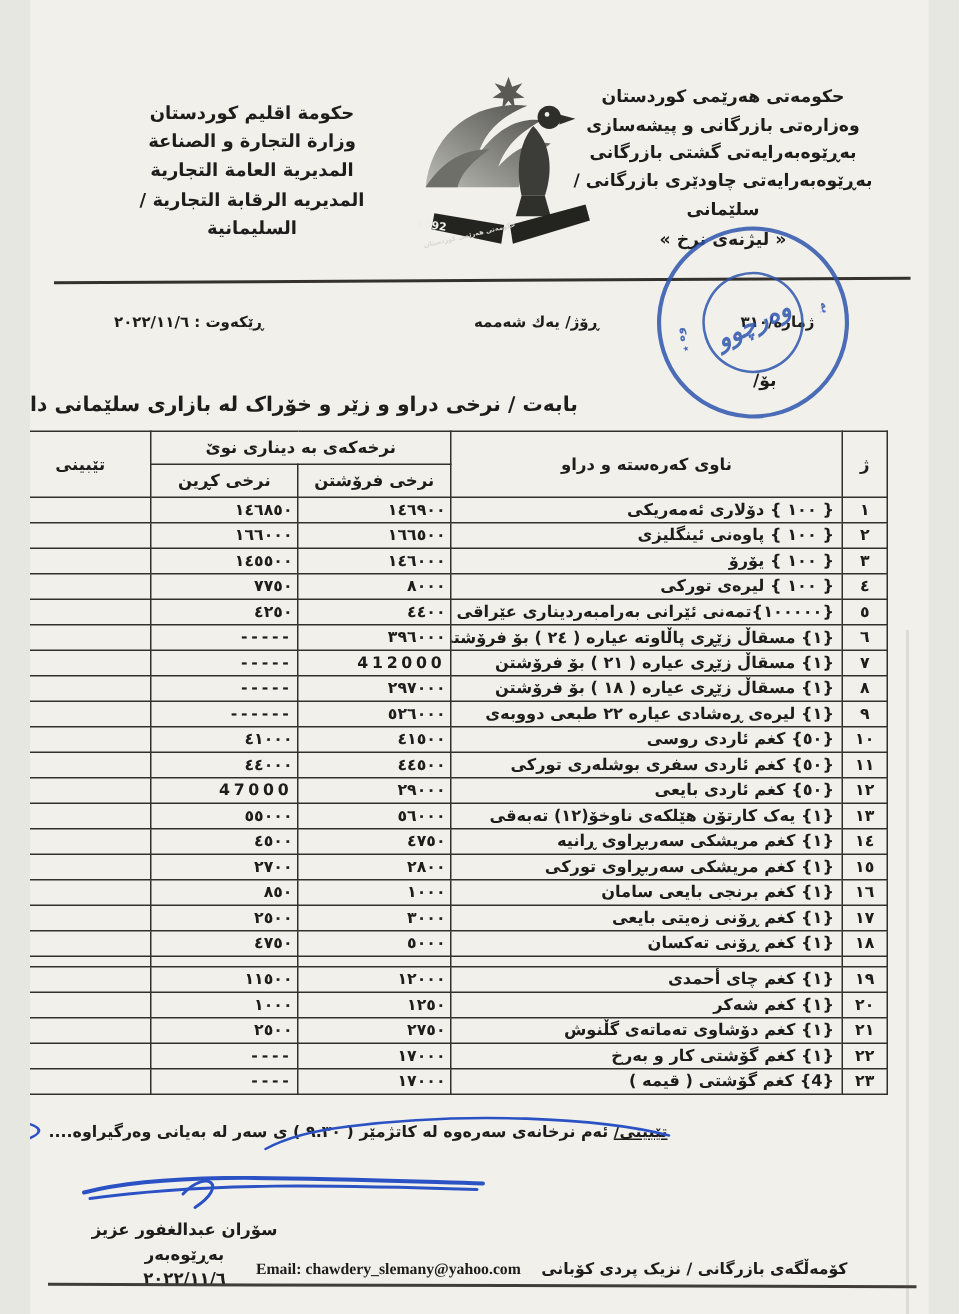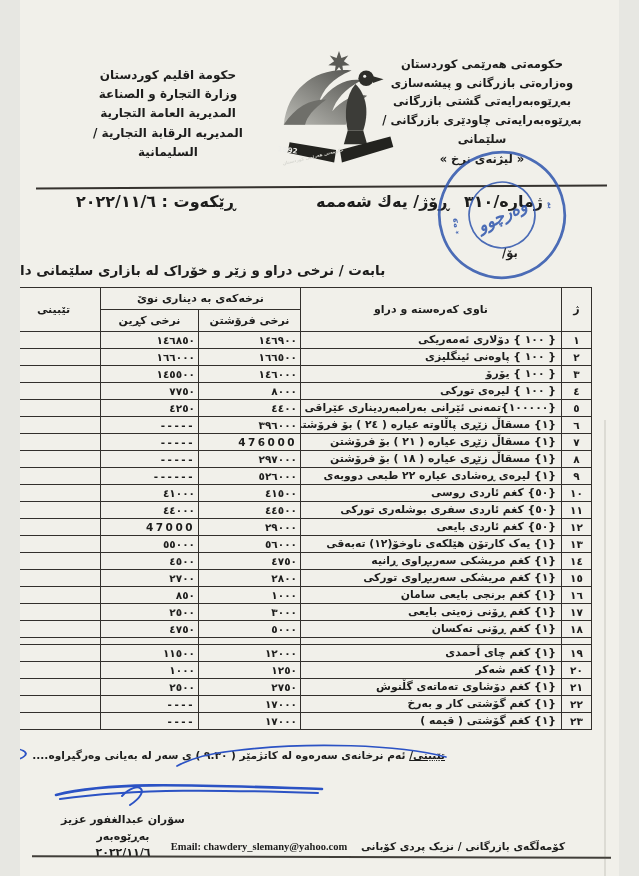--- a/index.html
+++ b/index.html
@@ -16,21 +16,21 @@
     background:rgba(90,90,80,.14); pointer-events:none;}
   
   .hdr-block{position:absolute; text-align:center; font-size:11.5px; line-height:1.62;}
   .hdr-right{top:55px; right:22px; width:230px;}
   .hdr-left{top:66px; left:48px; width:200px; font-size:12px; line-height:1.6;}
   .hdr-right .hline:last-child{margin-top:2px; letter-spacing:1px;}
   .emblem{position:absolute; top:48px; left:256px; width:126px; height:138px;}
   .rule-top{position:absolute; top:186px; left:16px; right:12px; height:2.4px;
     background:#35322e; transform:rotate(-0.3deg);}
   
-  .meta{position:absolute; top:192px; font-size:16px; white-space:nowrap;}
+  .meta{position:absolute; top:210px; font-size:10px; white-space:nowrap;}
   .meta-number{right:76px;}
   .meta-day{left:296px;}
   .meta-date{left:56px;}
   .to-label{position:absolute; top:246px; left:482px; font-size:11.5px;}
   
   .stamp{position:absolute; top:146px; left:413px; width:138px; height:138px;
     opacity:.85; transform:rotate(-18deg); pointer-events:none;}
   
   .doc-title{position:absolute; top:262px; left:0; right:0; text-align:left;
     font-size:13.5px; letter-spacing:.2px;}
@@ -205,21 +205,21 @@
           <td class="c-no">٦</td>
           <td class="c-name">{١} مسقاڵ زێڕی پاڵاوتە عیارە ( ٢٤ ) بۆ فرۆشتن</td>
           <td class="c-sell">٣٩٦٠٠٠</td>
           <td class="c-buy">-----</td>
           <td class="c-note"></td>
         </tr>
 
         <tr class="data-row">
           <td class="c-no">٧</td>
           <td class="c-name">{١} مسقاڵ زێڕی عیارە ( ٢١ ) بۆ فرۆشتن</td>
-          <td class="c-sell">476000</td>
+          <td class="c-sell">412000</td>
           <td class="c-buy">-----</td>
           <td class="c-note"></td>
         </tr>
 
         <tr class="data-row">
           <td class="c-no">٨</td>
           <td class="c-name">{١} مسقاڵ زێڕی عیارە ( ١٨ ) بۆ فرۆشتن</td>
           <td class="c-sell">٢٩٧٠٠٠</td>
           <td class="c-buy">-----</td>
           <td class="c-note"></td>
@@ -340,21 +340,21 @@
         <tr class="data-row">
           <td class="c-no">٢٢</td>
           <td class="c-name">{١} كغم گۆشتی كار و بەرخ</td>
           <td class="c-sell">١٧٠٠٠</td>
           <td class="c-buy">----</td>
           <td class="c-note"></td>
         </tr>
 
         <tr class="data-row">
           <td class="c-no">٢٣</td>
-          <td class="c-name">{١} كغم گۆشتی ( قیمه )</td>
+          <td class="c-name">{4} كغم گۆشتی ( قیمه )</td>
           <td class="c-sell">١٧٠٠٠</td>
           <td class="c-buy">----</td>
           <td class="c-note"></td>
         </tr>
       </tbody>
   </table>
 
   <div class="footnote">
     <span class="fn-label">تێبینی/</span><span> ئەم نرخانەی سەرەوە لە كاتژمێر ( ٩.٣٠ ) ی سەر لە بەیانی وەرگیراوە.... </span><span class="pen-circle">لەگەڵ ڕێزدا</span>
   </div>

